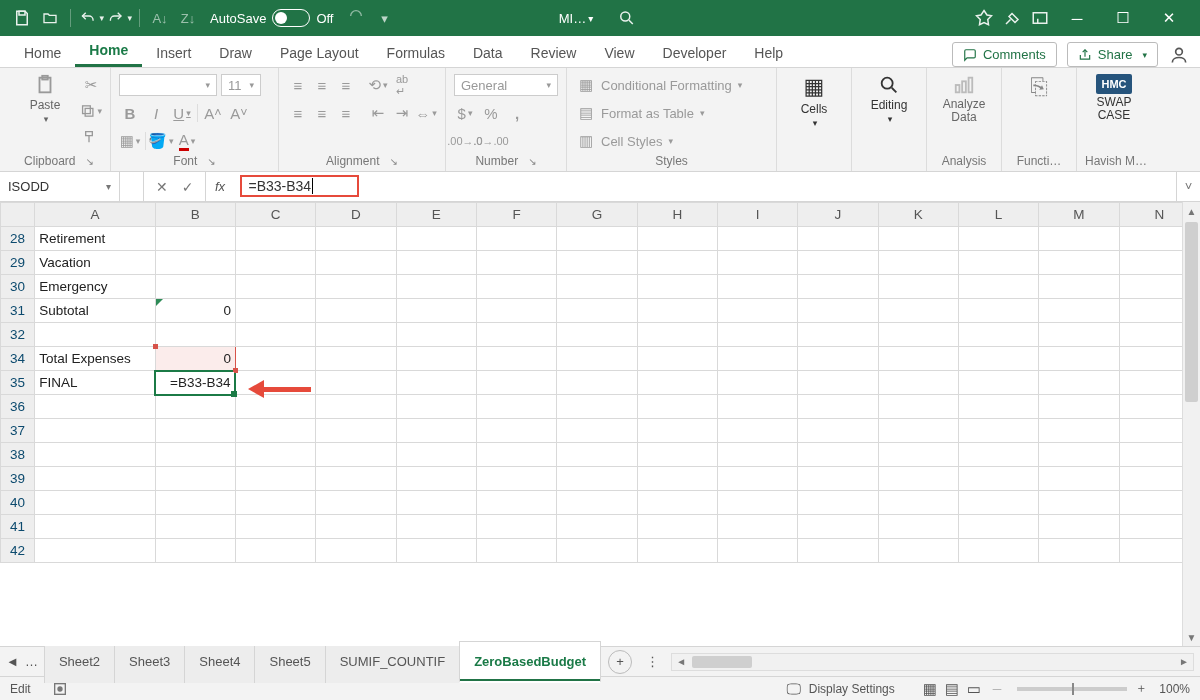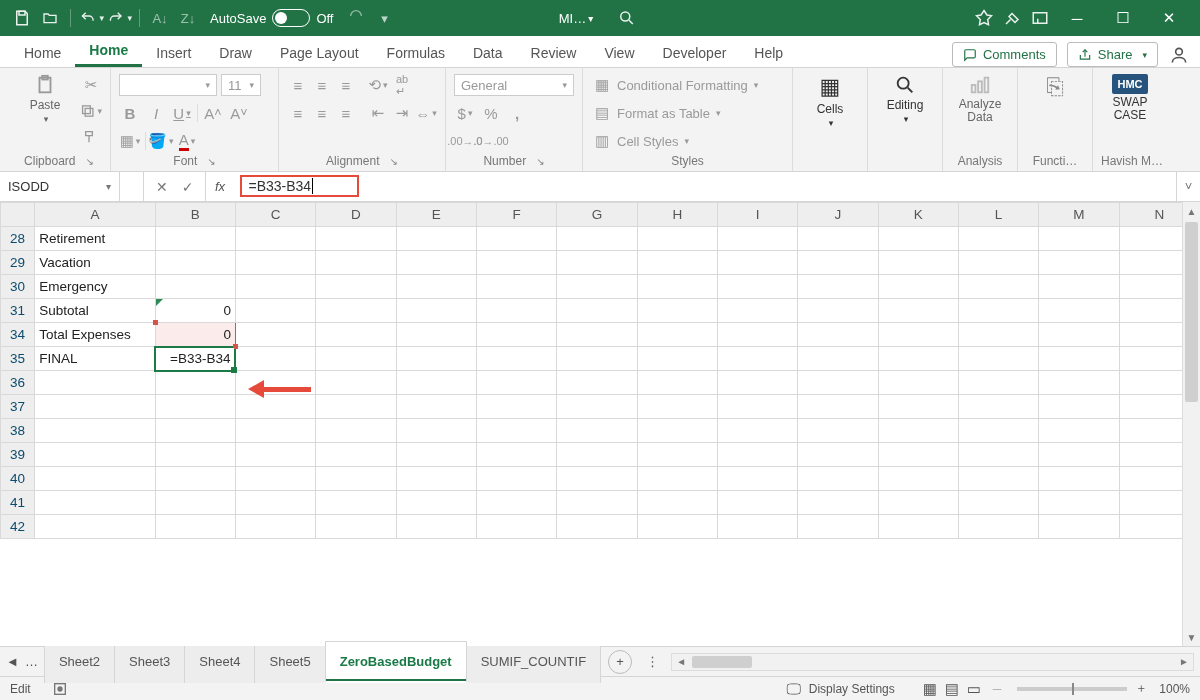--- a/index.html
+++ b/index.html
@@ -312,21 +312,21 @@
       </div>
     </div>
     <div class="group-label">
         <span>Alignment</span>
         <span class="dialog-launcher">↘</span>
       </div>
   </div>
 
   <div class="group" style="min-width:120px">
     <div class="group-body col" style="gap:6px">
-      <div class="thin-box" style="width:120px">
+      <div class="thin-box" style="width:104px">
           <span>General</span>
           <span class="dd" style="margin-left:auto">▾</span>
         </div>
       <div class="row">
         <span class="rb-ico">$<span class="dd">▾</span></span>
         <span class="rb-ico">%</span>
         <span class="rb-ico" style="font-weight:700">,</span>
       </div>
       <div class="row">
         <span class="rb-ico" style="font-size:11px">.00→.0</span>
@@ -552,20 +552,37 @@
           <td></td>
           <td></td>
           <td></td>
           <td></td>
           <td></td>
           <td></td>
           <td></td>
           <td></td>
         </tr>
         <tr>
+          <td class="rowhdr">32</td>
+          <td></td>
+          <td></td>
+          <td></td>
+          <td></td>
+          <td></td>
+          <td></td>
+          <td></td>
+          <td></td>
+          <td></td>
+          <td></td>
+          <td></td>
+          <td></td>
+          <td></td>
+          <td></td>
+        </tr>
+        <tr>
           <td class="rowhdr">34</td>
           <td>Total Expenses</td>
           <td class="num cell-b34">0</td>
           <td></td>
           <td></td>
           <td></td>
           <td></td>
           <td></td>
           <td></td>
           <td></td>
@@ -727,22 +744,22 @@
 <div class="sheet-tabs">
   <div class="nav">
     <span>◄</span>
     <span>…</span>
   </div>
   <div id="sheet-tab-list" style="display:flex">
       <div class="sheet-tab">Sheet2</div>
       <div class="sheet-tab">Sheet3</div>
       <div class="sheet-tab">Sheet4</div>
       <div class="sheet-tab">Sheet5</div>
+      <div class="sheet-tab">SUMIF_COUNTIF</div>
       <div class="sheet-tab active">ZeroBasedBudget</div>
-      <div class="sheet-tab">SUMIF_COUNTIF</div>
     </div>
   <div class="plus">+</div>
   <span class="dots">⋮</span>
   <div class="hscroll">
     <div class="lt">◄</div>
     <div class="track">
         <div class="thumb"></div>
       </div>
     <div class="rt">►</div>
   </div>

